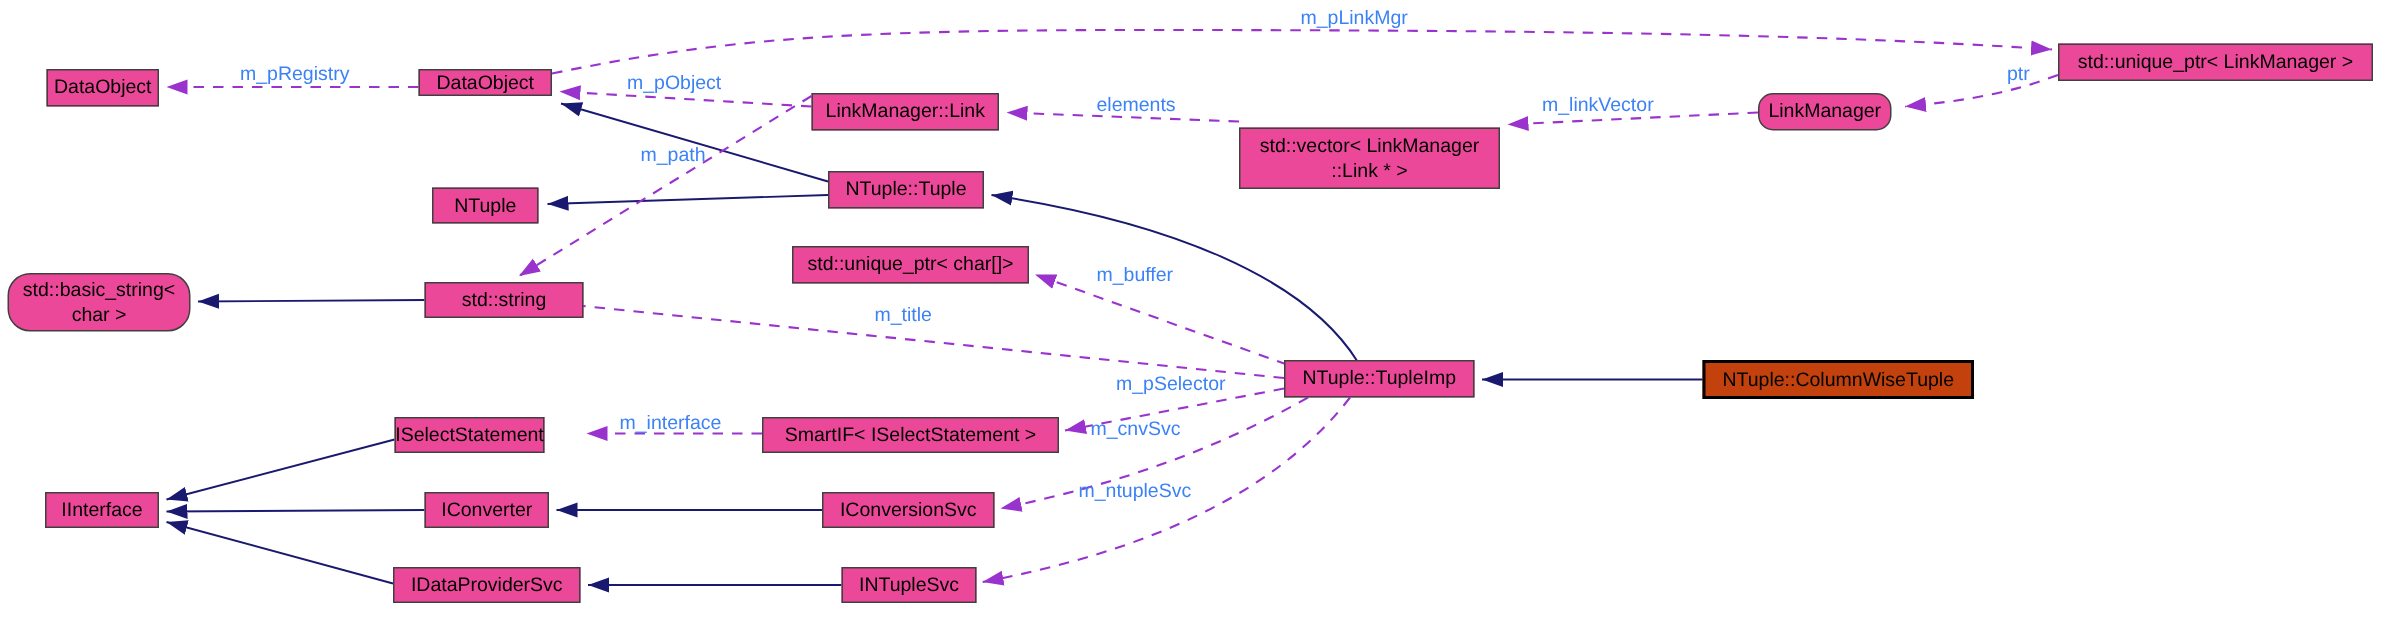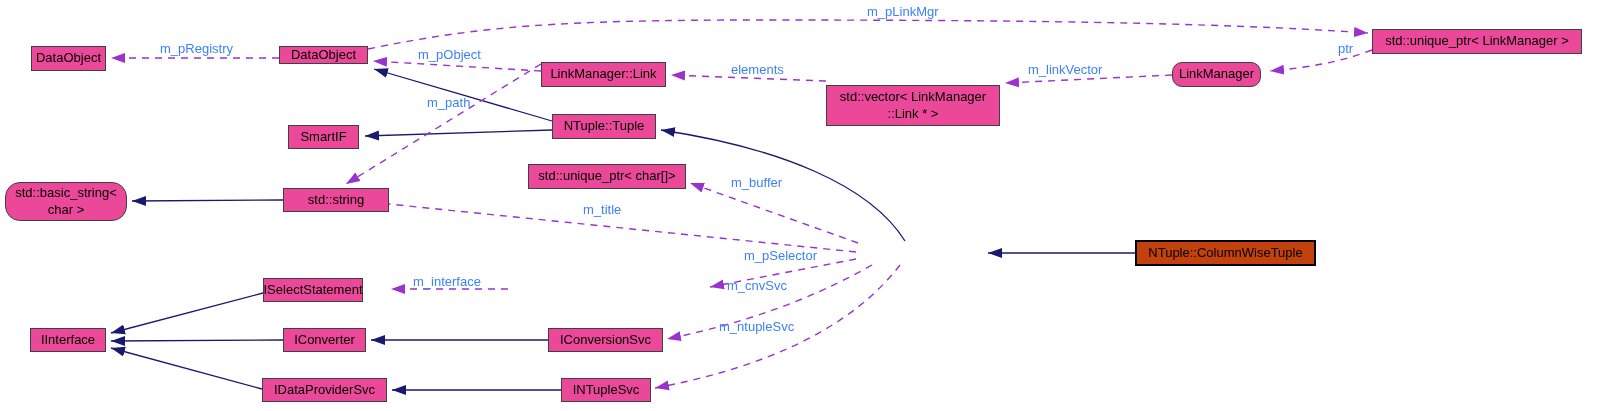--- a/index.html
+++ b/index.html
@@ -108,49 +108,55 @@
 
   <div class="node" style="left:1172px; top:62px; width:89px; height:25px;border-radius:10px;">
     <span>LinkManager</span>
   </div>
 
   <div class="node" style="left:1372px; top:29px; width:210px; height:25px;">
     <span>std::unique_ptr&lt; LinkManager &gt;</span>
   </div>
 
   <div class="node" style="left:288px; top:125px; width:71px; height:24px;">
-    <span>SmartIF</span>
+    <span>NTuple</span>
   </div>
 
   <div class="node" style="left:552px; top:114px; width:104px; height:25px;">
     <span>NTuple::Tuple</span>
   </div>
 
   <div class="node" style="left:5px; top:182px; width:122px; height:39px;border-radius:15px;">
     <span>std::basic_string&lt;
 char &gt;</span>
   </div>
 
   <div class="node" style="left:283px; top:188px; width:106px; height:24px;">
     <span>std::string</span>
   </div>
 
   <div class="node" style="left:528px; top:164px; width:158px; height:25px;">
     <span>std::unique_ptr&lt; char[]&gt;</span>
   </div>
 
+  <div class="node" style="left:856px; top:240px; width:127px; height:25px;">
+    <span>NTuple::TupleImp</span>
+  </div>
 
   <div class="node highlight" style="left:1135px; top:240px; width:181px; height:26px;">
     <span>NTuple::ColumnWiseTuple</span>
   </div>
 
   <div class="node" style="left:263px; top:278px; width:100px; height:24px;">
     <span>ISelectStatement</span>
   </div>
 
+  <div class="node" style="left:508px; top:278px; width:198px; height:24px;">
+    <span>SmartIF&lt; ISelectStatement &gt;</span>
+  </div>
 
   <div class="node" style="left:30px; top:328px; width:76px; height:24px;">
     <span>IInterface</span>
   </div>
 
   <div class="node" style="left:283px; top:328px; width:83px; height:24px;">
     <span>IConverter</span>
   </div>
 
   <div class="node" style="left:548px; top:328px; width:115px; height:24px;">

